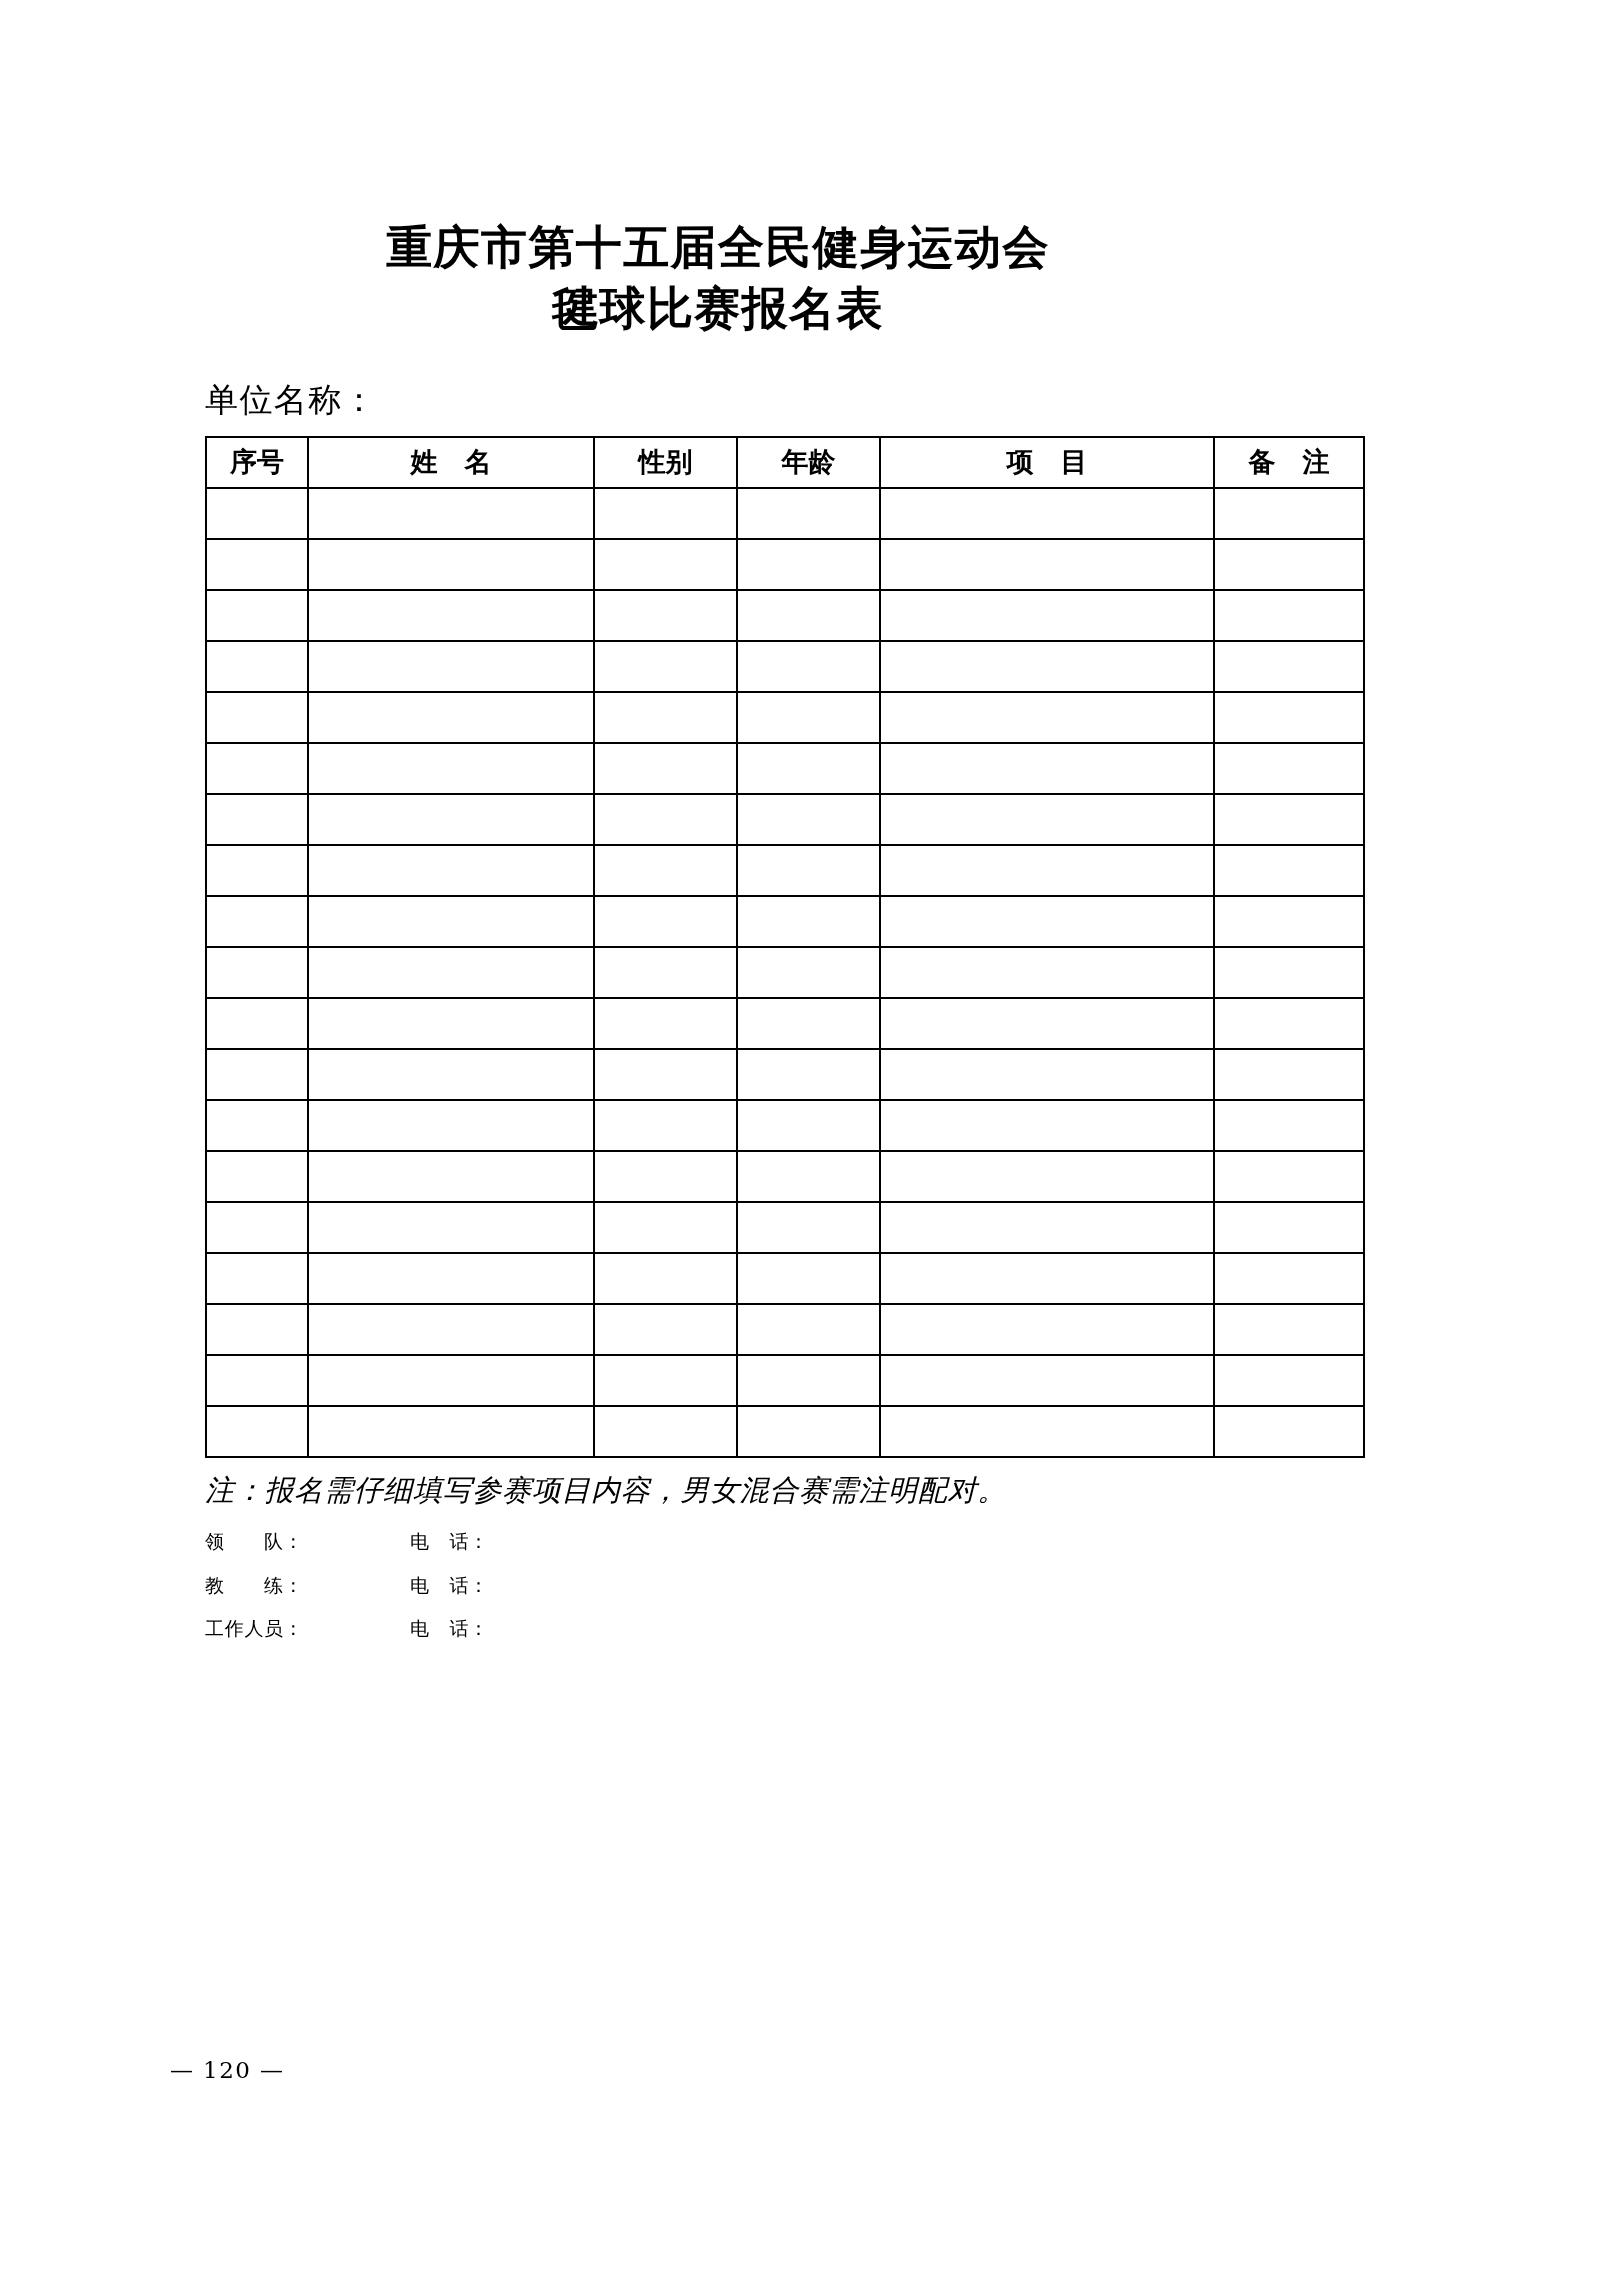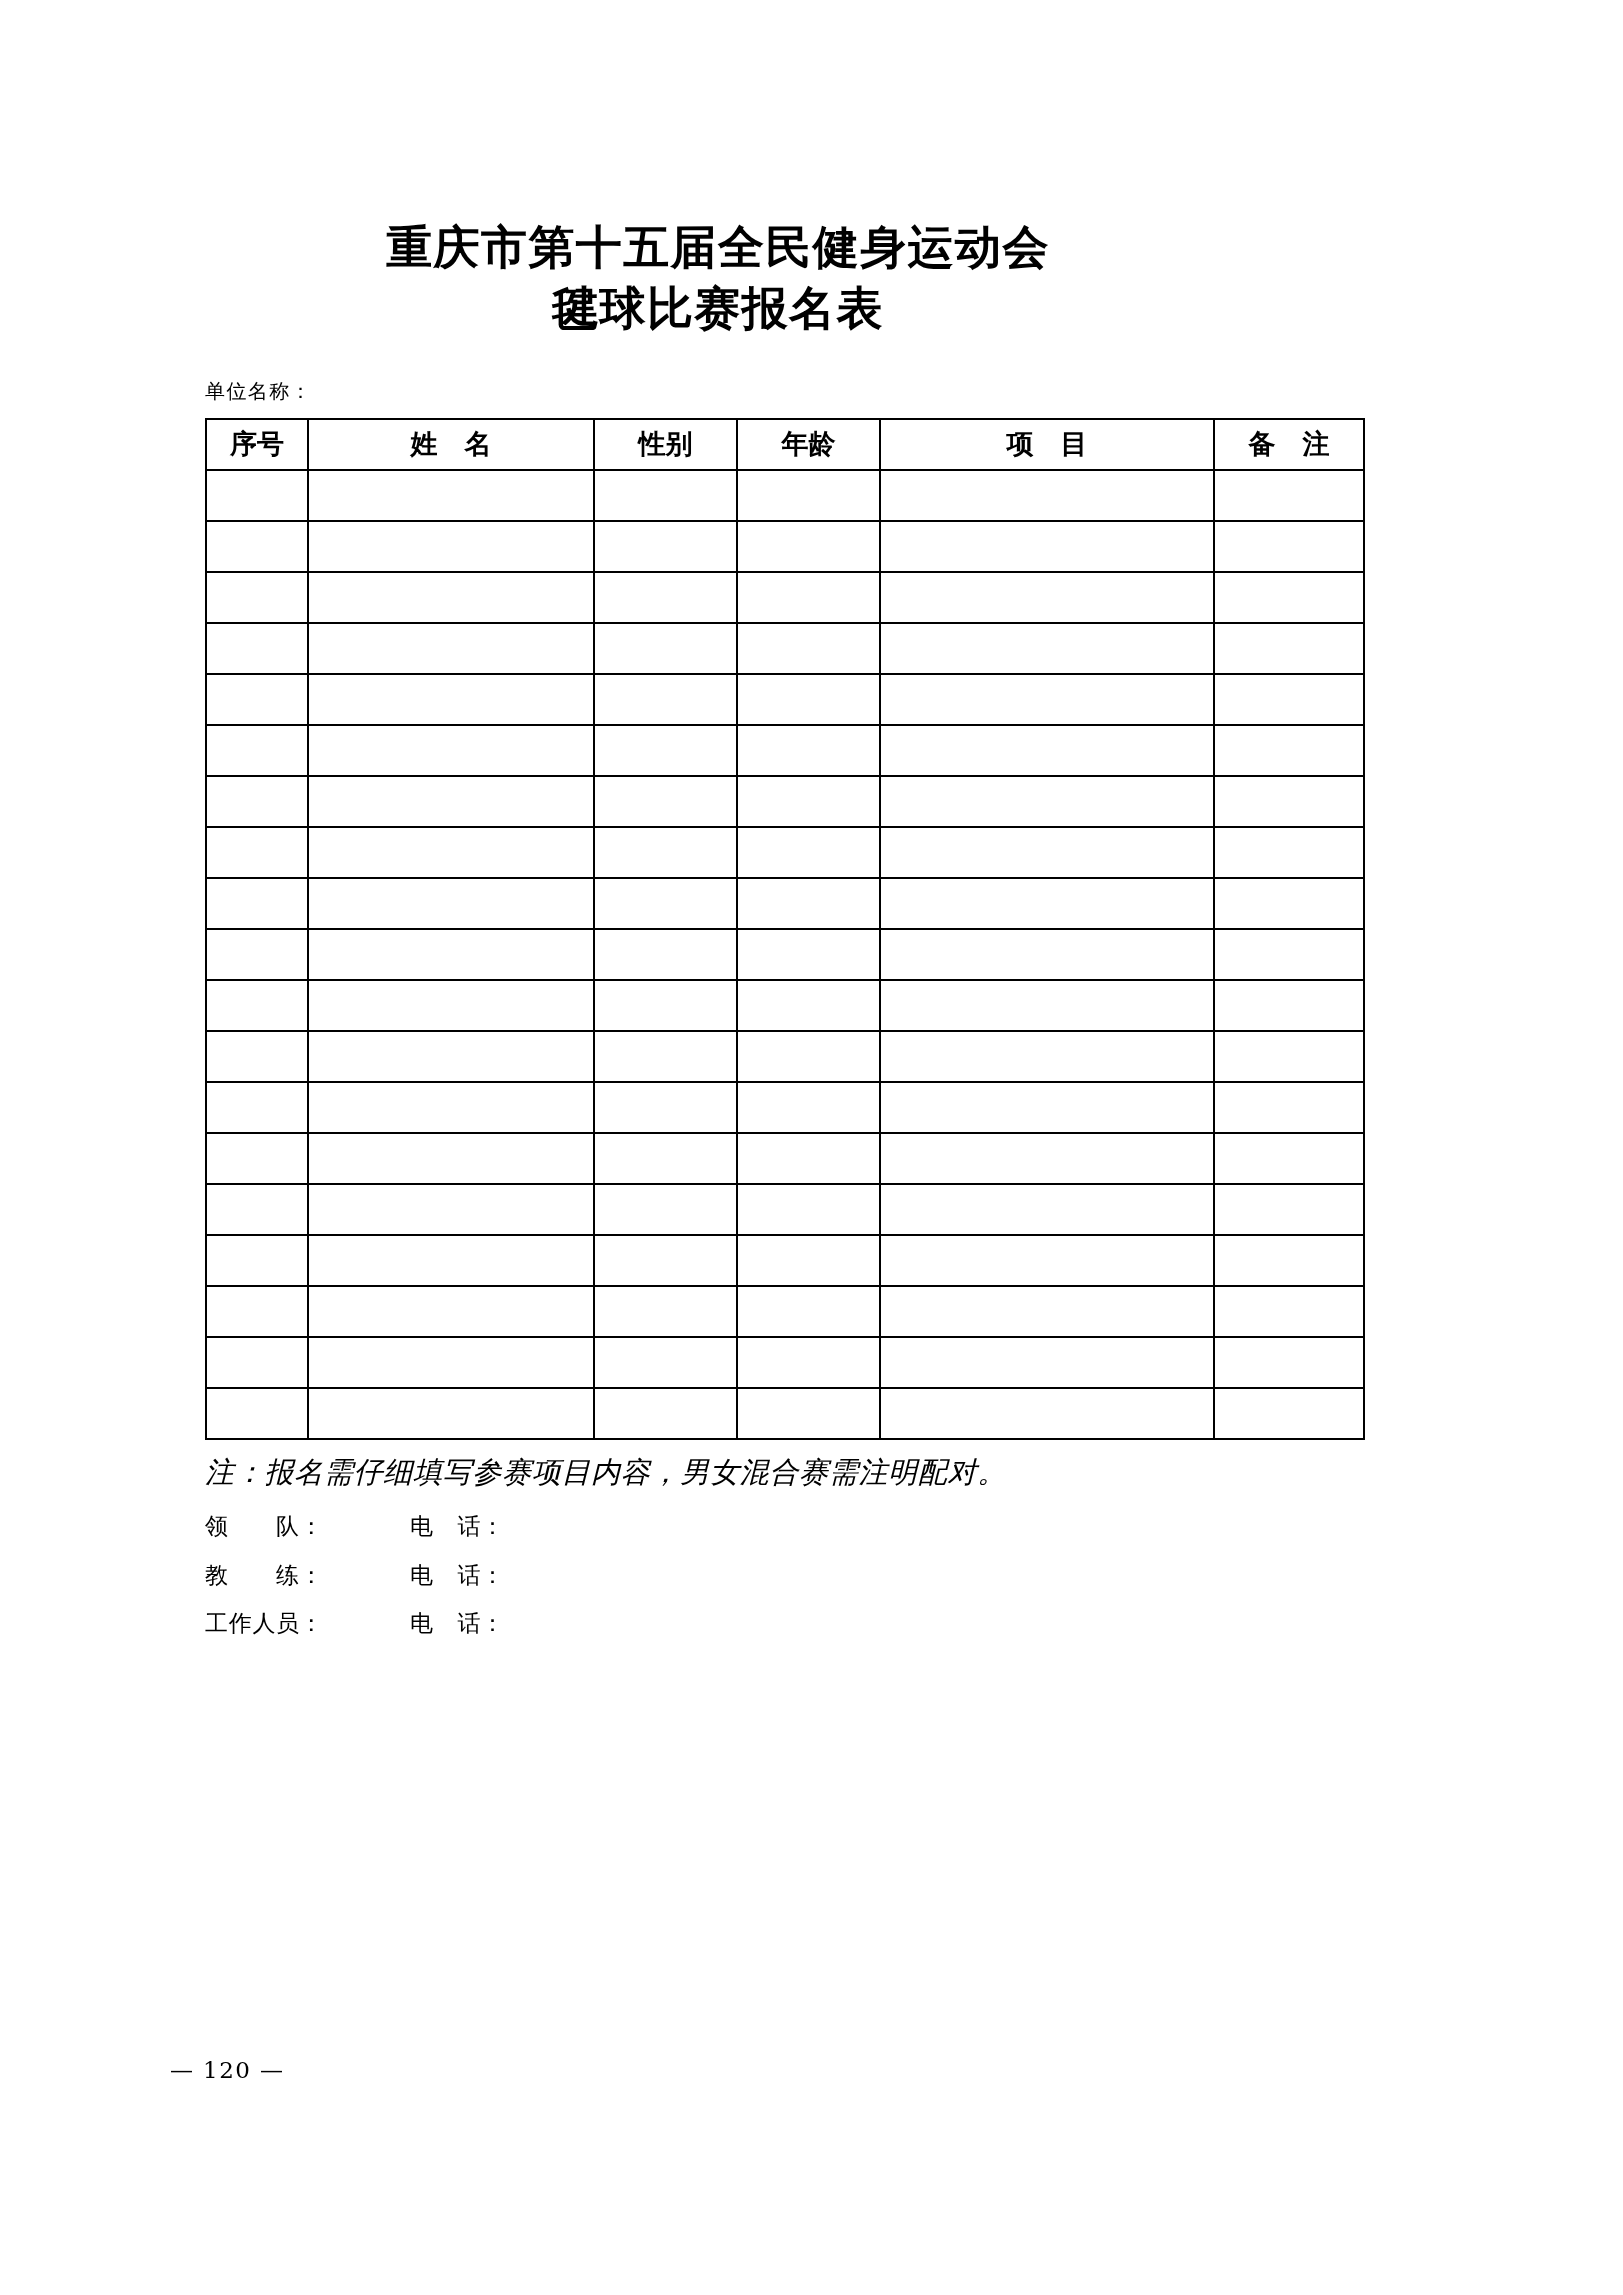--- a/index.html
+++ b/index.html
@@ -30,21 +30,21 @@
     font-family: "DejaVu Serif", "Liberation Serif", serif;
     font-weight: bold;
     font-size: 46px;
     letter-spacing: 1.4px;
     line-height: 1.32;
     color: #000;
   }
   .unit-row {
     margin-top: 40px;
     margin-left: 205px;
-    font-size: 20px;
+    font-size: 33px;
     font-family: "DejaVu Serif", "Liberation Serif", serif;
     letter-spacing: 1.4px;
   }
   table.reg-table {
     margin-top: 12.3px;
     margin-left: 205px;
     border-collapse: collapse;
     width: 1159px;
     table-layout: fixed;
   }
@@ -72,21 +72,21 @@
   .note-line {
     margin-top: 13.6px;
     margin-left: 205px;
     font-size: 29px;
     letter-spacing: 0.7px;
     font-style: italic;
   }
   .contact-line {
     margin-left: 205px;
     margin-top: 17.7px;
-    font-size: 23px;
+    font-size: 19px;
     letter-spacing: 0.7px;
     display: flex;
   }
   .contact-label {
     width: 205px;
     display: inline-block;
   }
   .contact-phone {
     display: inline-block;
   }

